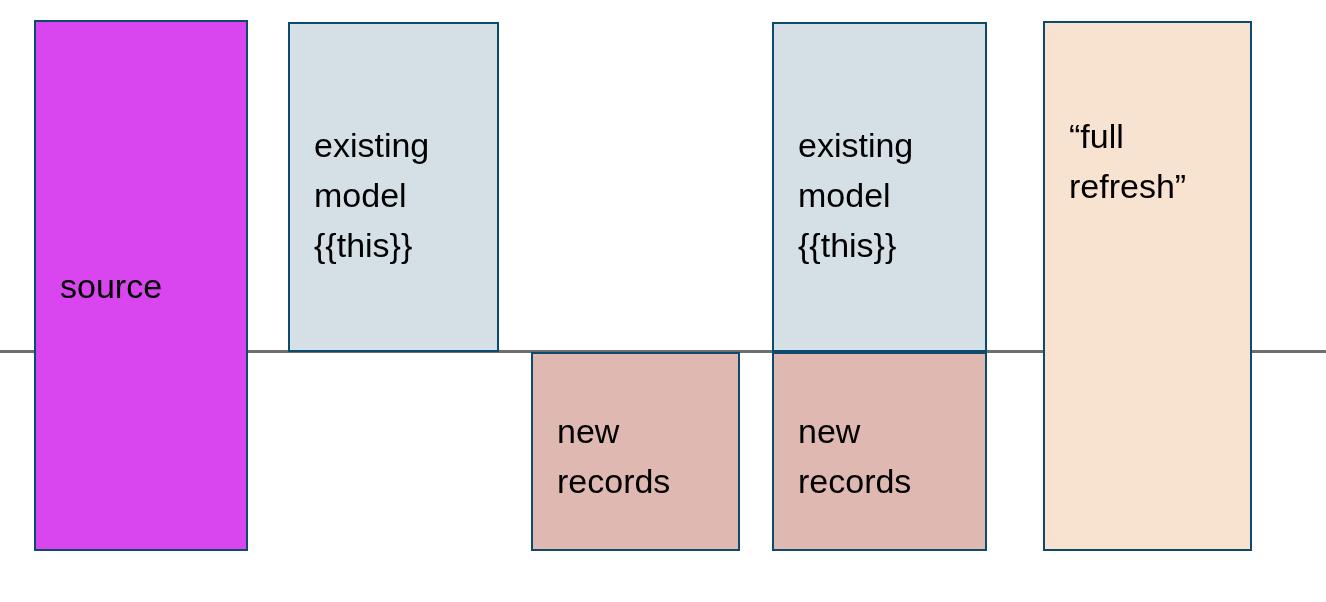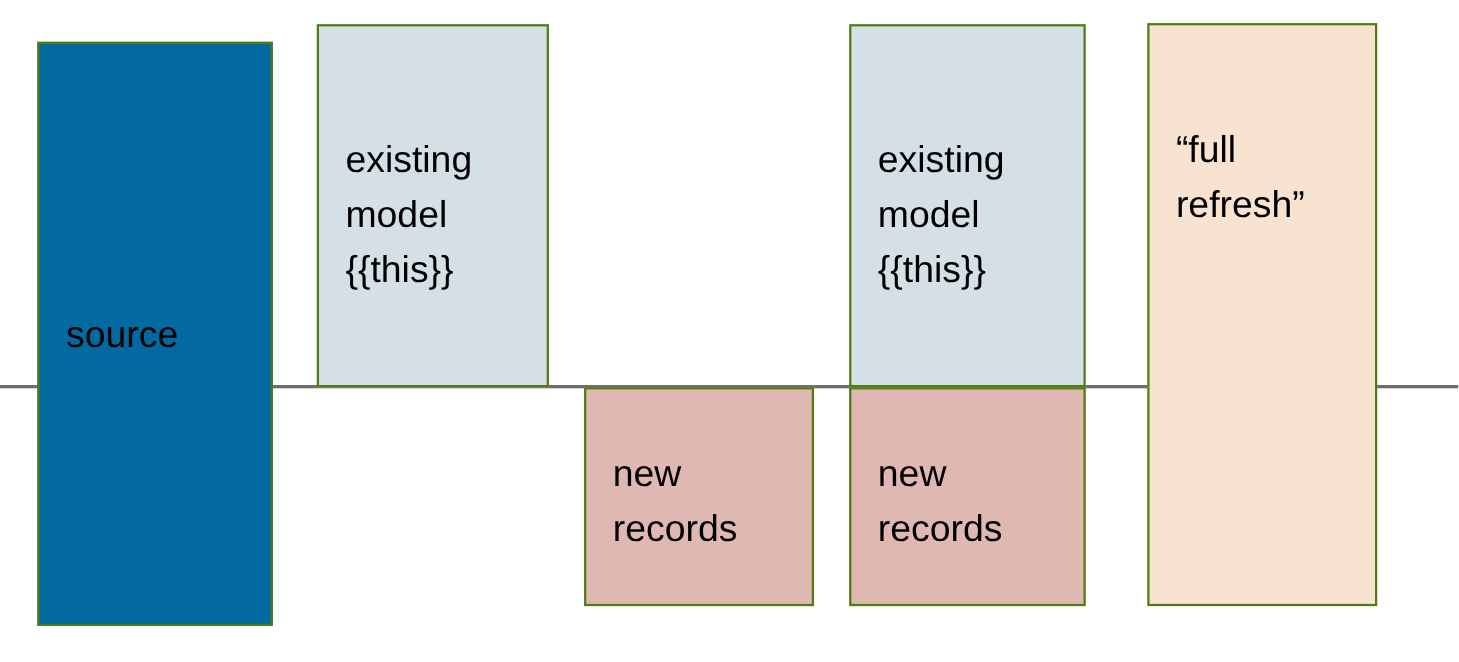--- a/index.html
+++ b/index.html
@@ -22,41 +22,40 @@
     position: absolute;
     left: 0;
     top: 350px;
     width: 1326px;
     height: 3px;
     background: #6e6e6e;
   }
   .box {
     position: absolute;
     box-sizing: border-box;
-    border: 2px solid #4d7c0f;
+    border: 2px solid #0c4a6e;
     display: flex;
     flex-direction: column;
     justify-content: center;
     align-items: flex-start;
     padding-left: 24px;
     padding-right: 10px;
   }
   .box-label {
     font-size: 34px;
     line-height: 50px;
     color: #000000;
     text-align: left;
     white-space: pre-line;
     letter-spacing: 0px;
   }
   
   #box-source {
     left: 34px;  top: 20px;  width: 214px;  height: 531px;
-    background: #0369a1;
-    margin-top: 18px;
+    background: #d946ef;
   }
   #box-existing-model-1 {
     left: 288px; top: 22px;  width: 211px;  height: 330px;
     background: #d4e0e5;
     justify-content: flex-start;
     padding-top: 96px;
   }
   #box-new-records-1 {
     left: 531px; top: 352px; width: 209px;  height: 199px;
     background: #dfb8b2;

